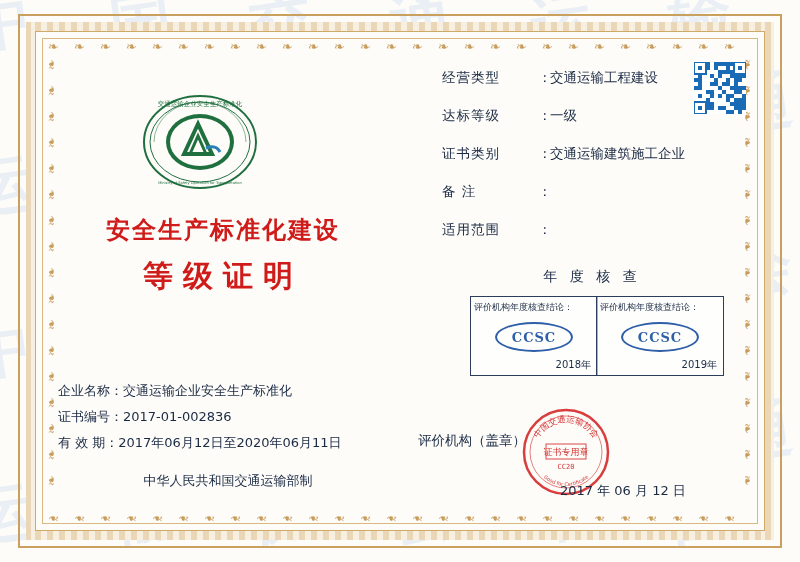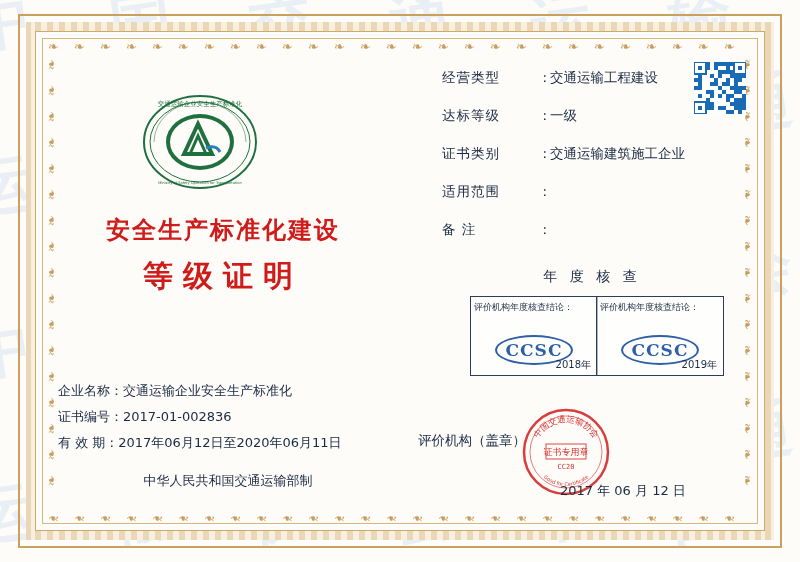--- a/index.html
+++ b/index.html
@@ -112,25 +112,25 @@
     border:1px solid #2b3d5b;
     background:rgba(255,255,255,.6);
   }
   .annual-box.a{left:470px;}
   .annual-box.b{left:596px;}
   .ab-head{
     font-size:9px;color:#1a2a44;padding:4px 3px 0 3px;white-space:nowrap;
     font-family:"DejaVu Sans","Liberation Sans",sans-serif;
   }
   .ab-stamp{
-    position:absolute;left:50%;top:53px;transform:translate(-50%,-50%);
+    position:absolute;left:50%;top:40px;transform:translate(-50%,-50%);
     width:74px;height:26px;border-radius:50%;
     border:2px solid #2f5fa8;color:#2f5fa8;
     display:flex;align-items:center;justify-content:center;
-    font-size:17px;font-weight:700;letter-spacing:1px;
+    font-size:13px;font-weight:700;letter-spacing:1px;
     font-family:"DejaVu Serif","Liberation Serif",serif;
   }
   .ab-year{
     position:absolute;right:6px;bottom:3px;font-size:10px;color:#1a2a44;
     font-family:"DejaVu Sans","Liberation Sans",sans-serif;
   }
 
   .issuer{
     position:absolute;left:418px;top:432px;font-size:13.5px;color:#1a2a44;
     font-family:"DejaVu Sans","Liberation Sans",sans-serif;
@@ -327,24 +327,24 @@
     <div class="rf-row">
       <span class="rf-label">经营类型</span><span class="rf-colon">：</span><span class="rf-val">交通运输工程建设</span>
     </div>
     <div class="rf-row">
       <span class="rf-label">达标等级</span><span class="rf-colon">：</span><span class="rf-val">一级</span>
     </div>
     <div class="rf-row">
       <span class="rf-label">证书类别</span><span class="rf-colon">：</span><span class="rf-val">交通运输建筑施工企业</span>
     </div>
     <div class="rf-row">
+      <span class="rf-label">备    注</span><span class="rf-colon">：</span><span class="rf-val"></span>
+    </div>
+    <div class="rf-row">
       <span class="rf-label">适用范围</span><span class="rf-colon">：</span><span class="rf-val"></span>
-    </div>
-    <div class="rf-row">
-      <span class="rf-label">备    注</span><span class="rf-colon">：</span><span class="rf-val"></span>
     </div>
   </div>
 
   <div class="qr" id="qr"><svg width="52" height="52" viewBox="0 0 52 52">
         <rect width="52" height="52" fill="#ffffff"></rect>
         <rect x="12" y="0" width="4" height="4" fill="#1a6bb5"></rect>
         <rect x="20" y="0" width="4" height="4" fill="#1a6bb5"></rect>
         <rect x="24" y="0" width="4" height="4" fill="#1a6bb5"></rect>
         <rect x="28" y="0" width="4" height="4" fill="#1a6bb5"></rect>
         <rect x="32" y="0" width="4" height="4" fill="#1a6bb5"></rect>

